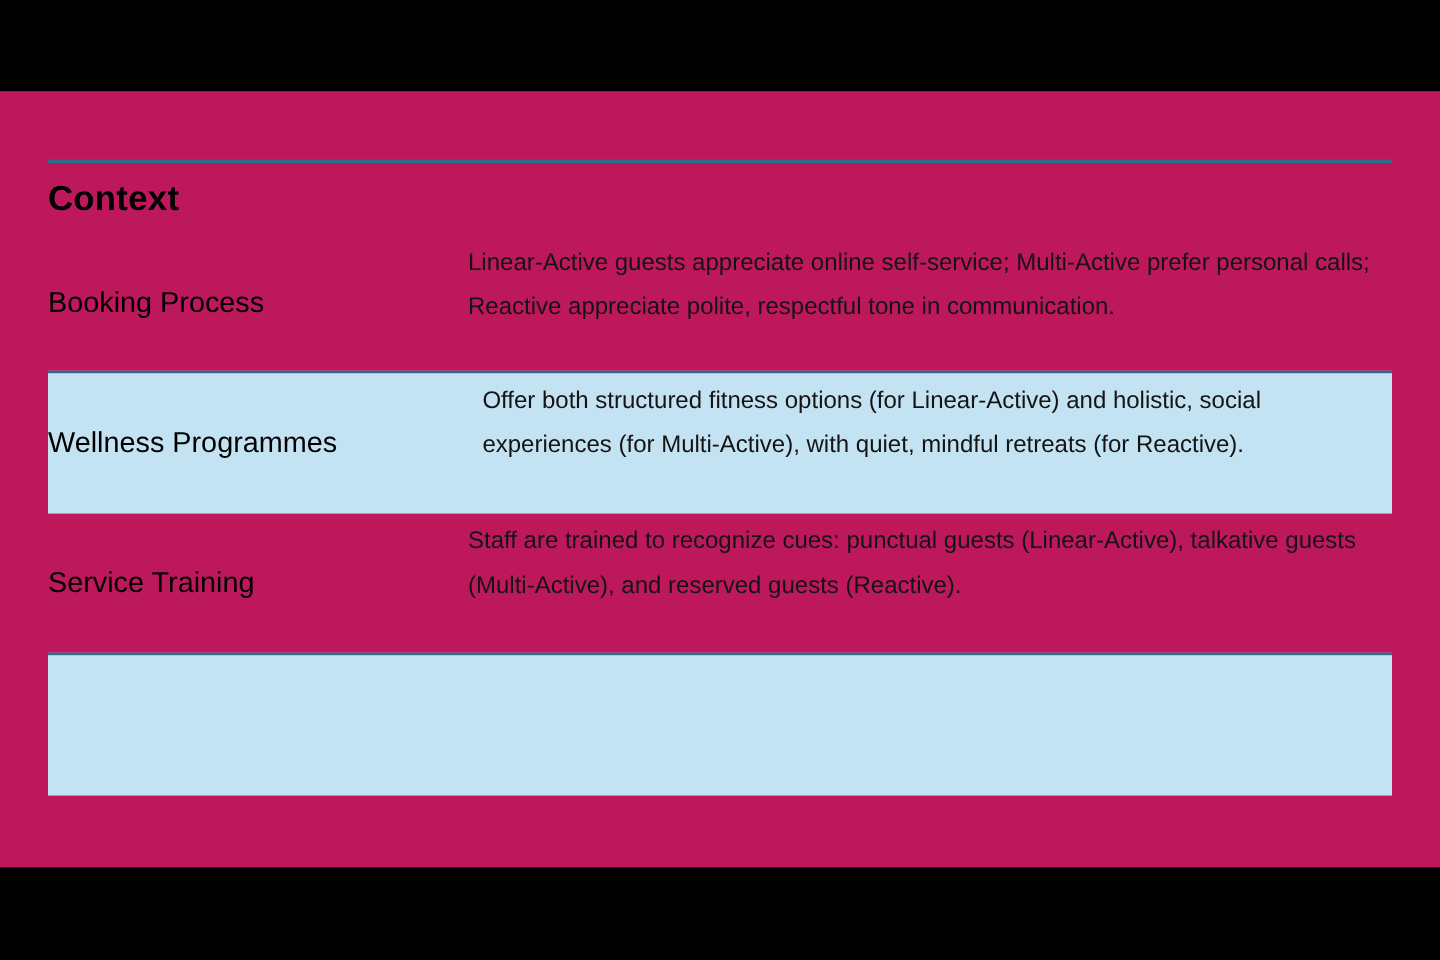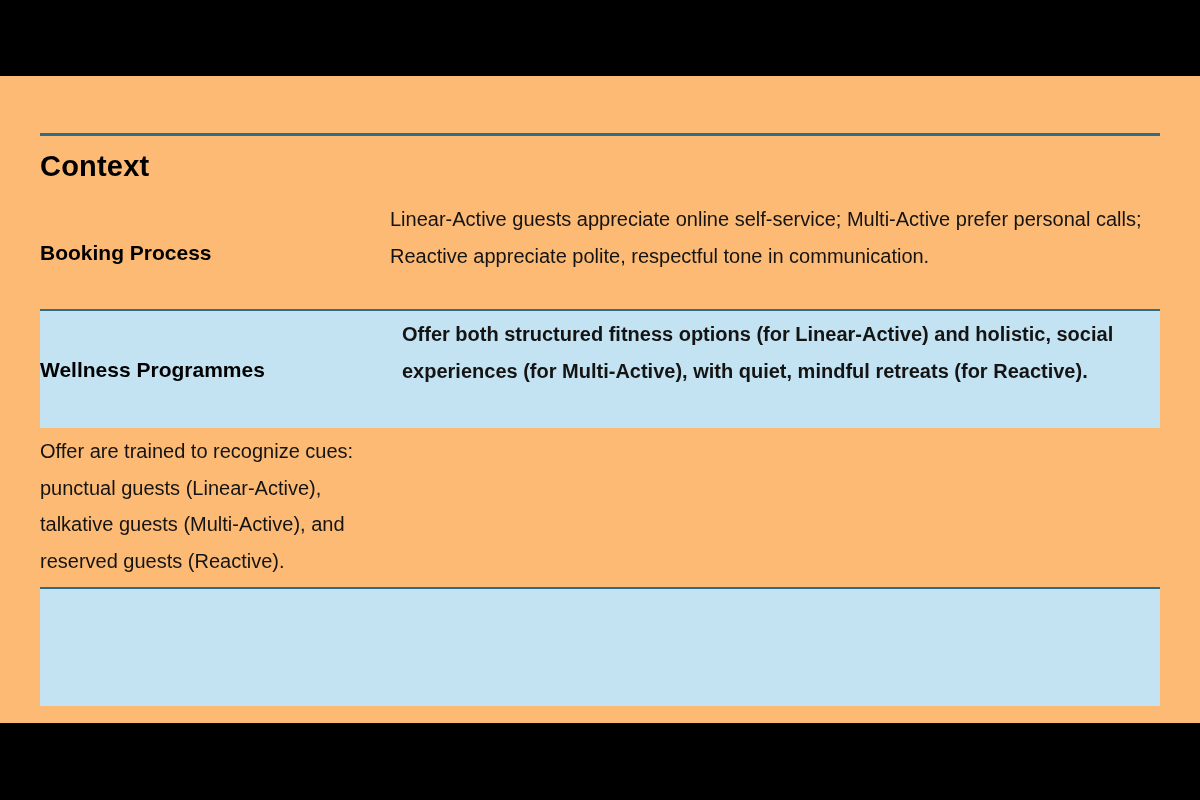--- a/index.html
+++ b/index.html
@@ -21,21 +21,21 @@
     background: #000000;
   }
   .letterbox-top { top: 0; height: 76px; }
   .letterbox-bottom { bottom: 0; height: 77px; }
   .stage {
     position: absolute;
     top: 76px;
     left: 0;
     width: 1200px;
     height: 647px;
-    background: #fdba74;
+    background: #be185d;
   }
   .table {
     position: absolute;
     left: 40px;
     top: 57px;
     width: 1120px;
     border-top: 3px solid var(--accent-line, #2e6c8a);
     box-sizing: border-box;
     color: #111111;
   }
@@ -55,35 +55,35 @@
     color: #000000;
     letter-spacing: 0.2px;
   }
   .body-row.shaded {
     background: var(--band-color, #c4e3f2);
     border-top: 2px solid var(--accent-line, #2e6c8a);
   }
   .cell-context {
     display: flex;
     align-items: center;
-    font-size: 21px;
-    font-weight: 700;
+    font-size: 24px;
+    font-weight: 400;
     color: #000000;
     padding-right: 10px;
     box-sizing: border-box;
   }
   .cell-adaptation {
     font-size: 20px;
     line-height: 36.5px;
     color: #141414;
     padding: 5px 12px 8px 0;
     box-sizing: border-box;
   }
   .body-row.shaded .cell-context { padding-left: 0; }
-  .body-row.shaded .cell-adaptation { padding-left: 12px; padding-right: 12px; font-weight: bold; }
+  .body-row.shaded .cell-adaptation { padding-left: 12px; padding-right: 12px; }
   .row-1 { min-height: 113px; }
   .row-2 { min-height: 119px; }
   .row-3 { min-height: 116px; }
   .row-4 { min-height: 119px; }
 </style>
 </head>
 <body>
 
 <div class="letterbox letterbox-top"></div>
 
@@ -98,21 +98,22 @@
       <div class="cell-context">Booking Process</div>
       <div class="cell-adaptation">Linear-Active guests appreciate online self-service; Multi-Active prefer personal calls; Reactive appreciate polite, respectful tone in communication.</div>
     </div>
 
     <div class="trow body-row shaded row-2">
       <div class="cell-context">Wellness Programmes</div>
       <div class="cell-adaptation">Offer both structured fitness options (for Linear-Active) and holistic, social experiences (for Multi-Active), with quiet, mindful retreats (for Reactive).</div>
     </div>
 
     <div class="trow body-row row-3">
-      <div class="cell-adaptation">Offer are trained to recognize cues: punctual guests (Linear-Active), talkative guests (Multi-Active), and reserved guests (Reactive).</div>
+      <div class="cell-context">Service Training</div>
+      <div class="cell-adaptation">Staff are trained to recognize cues: punctual guests (Linear-Active), talkative guests (Multi-Active), and reserved guests (Reactive).</div>
     </div>
 
     <div class="trow body-row shaded row-4">
     </div>
 
   </div>
 </div>
 
 <div class="letterbox letterbox-bottom"></div>
 

